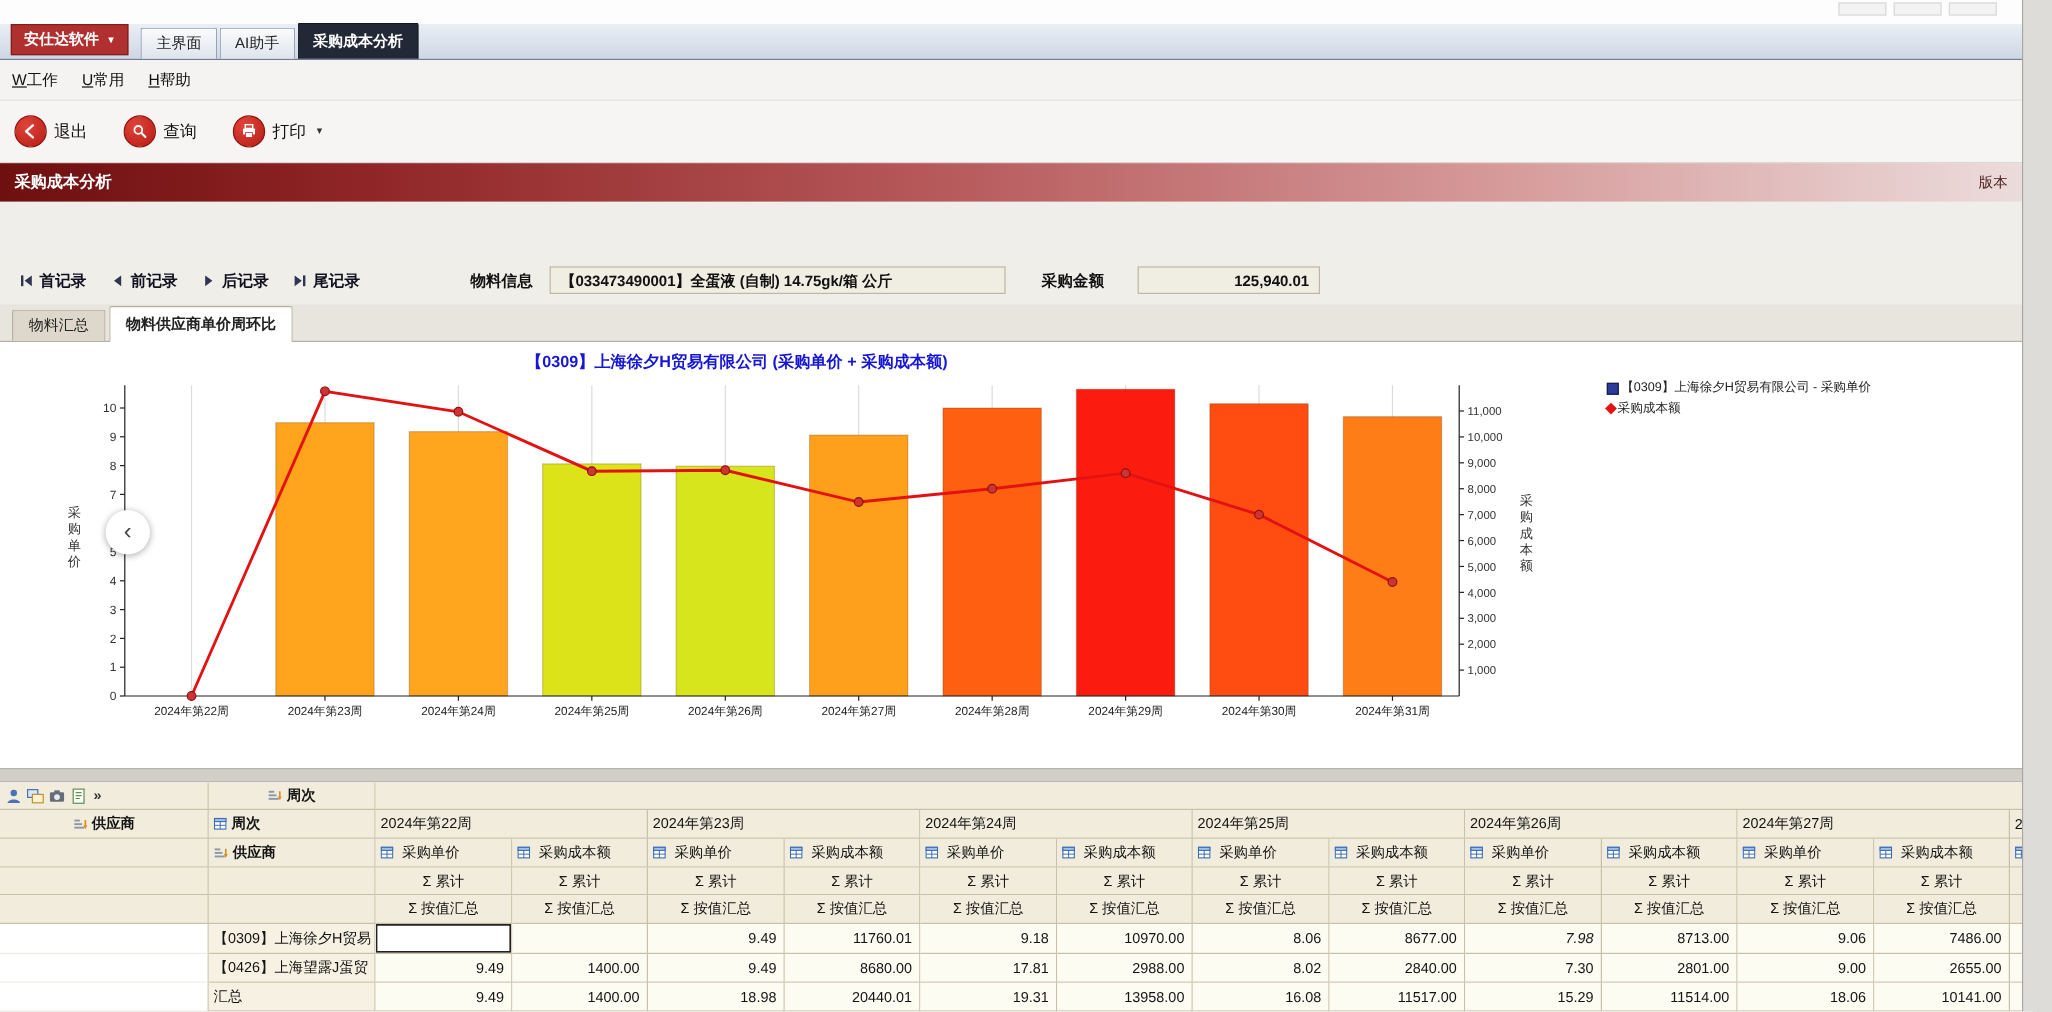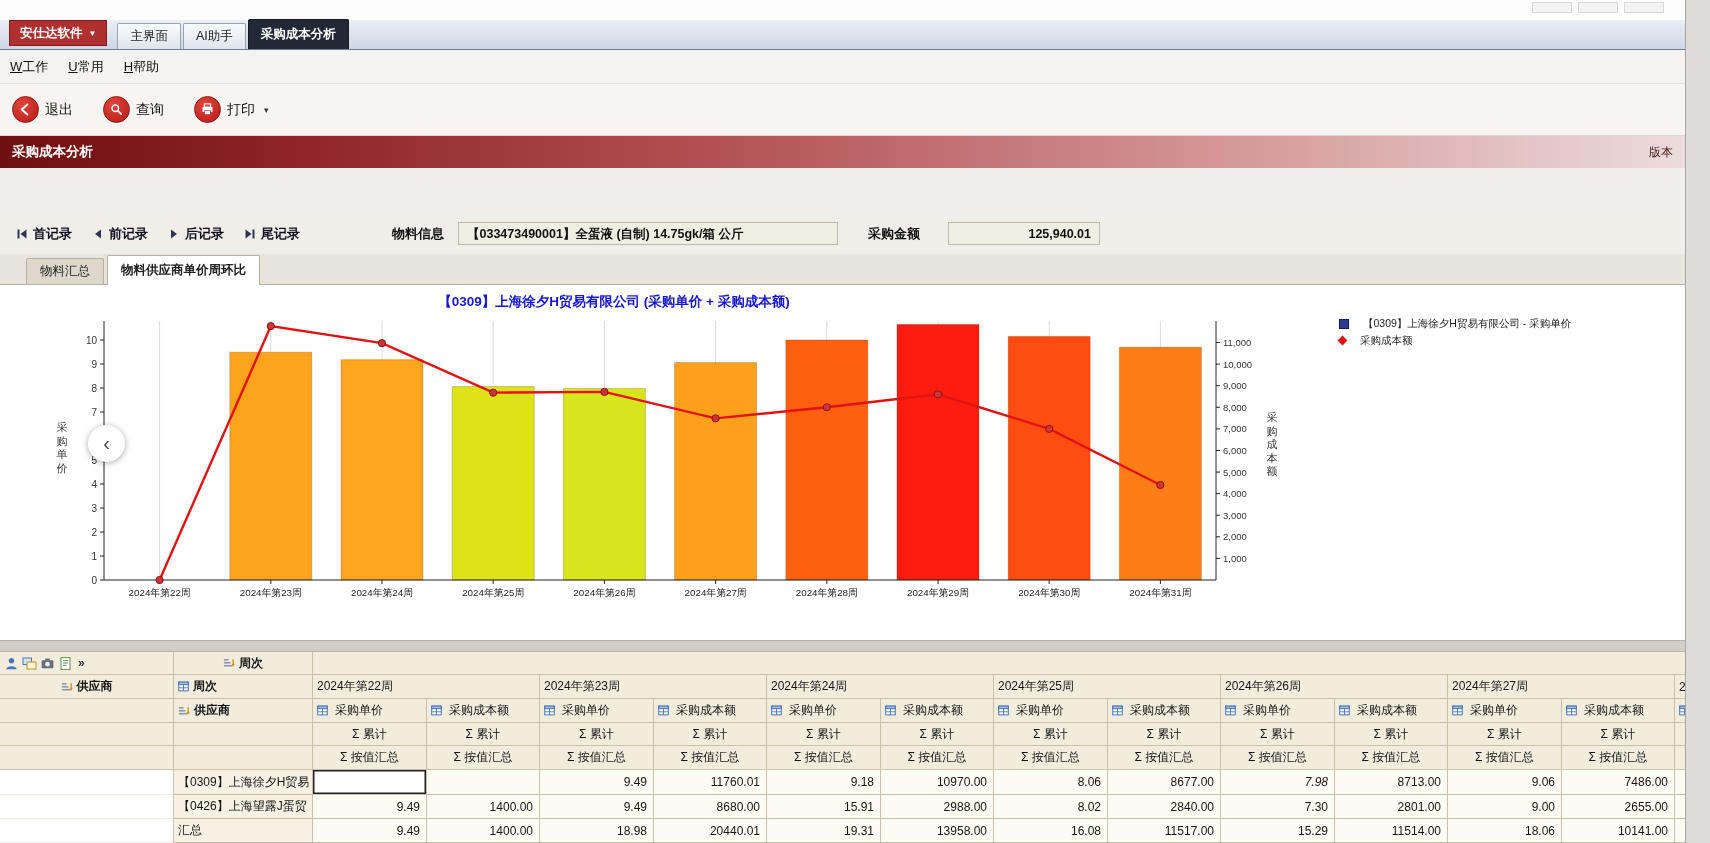--- a/index.html
+++ b/index.html
@@ -46,31 +46,31 @@
   .recbtn{display:flex;align-items:center;gap:5px;padding:5px 10px;font-size:13px;font-weight:600;color:#101020;cursor:default;}
   .recbtn svg{display:block;}
   .rb-label{position:absolute;top:50%;transform:translateY(-50%);font-weight:700;font-size:13px;}
   .rb-label-mat{left:392px;}
   .rb-label-amt{left:868px;}
   .rb-field{position:absolute;top:8px;height:23px;line-height:23px;background:#f0ede2;border:1px solid #bcb7a6;padding:0 8px;font-weight:700;font-size:12.5px;box-sizing:border-box;white-space:nowrap;overflow:hidden;}
   .rb-field-mat{left:458px;width:380px;}
   .rb-field-amt{left:948px;width:152px;text-align:right;}
 
   
-  .subtabs{position:absolute;left:0;top:254px;width:100%;height:31px;background:#e8e5de;border-bottom:1px solid #b6b0a0;display:flex;align-items:flex-end;padding-left:26px;box-sizing:border-box;}
+  .subtabs{position:absolute;left:0;top:254px;width:100%;height:31px;background:#e8e5de;border-bottom:1px solid #b6b0a0;display:flex;align-items:flex-end;padding-left:10px;box-sizing:border-box;}
   .stab{height:25px;line-height:25px;padding:0 13px;background:#ddd8cb;border:1px solid #b6b0a0;border-bottom:none;margin-right:3px;font-size:12.5px;color:#222;border-radius:2px 2px 0 0;cursor:default;}
   .stab.active{background:#fff;font-weight:700;height:29px;line-height:29px;margin-bottom:-1px;position:relative;z-index:3;}
 
   
   .chart-panel{position:absolute;left:0;top:285px;width:1685px;height:355px;background:#fff;overflow:hidden;}
   .chart-title{position:absolute;left:104px;width:1020px;top:8px;text-align:center;color:#1616d6;font-weight:bold;font-size:13.5px;z-index:2;}
   #chart-svg{position:absolute;left:0;top:0;}
   #chart-svg text{font-family:"Liberation Sans","DejaVu Sans",sans-serif;}
   .legend{position:absolute;left:1339px;top:32px;font-size:10.5px;color:#222;z-index:2;}
-  .lgrow{display:flex;align-items:center;gap:14px;margin-bottom:4px;line-height:13px;}
+  .lgrow{display:flex;align-items:center;gap:2px;margin-bottom:4px;line-height:13px;}
   .lg-square{width:8px;height:8px;border:1px solid #141e52;flex:none;}
   .lg-diamond{width:7px;height:7px;transform:rotate(45deg);flex:none;}
   .back-circle{position:absolute;left:88px;top:140px;width:37px;height:37px;border-radius:50%;background:#fff;box-shadow:0 1px 6px rgba(0,0,0,.35);display:flex;align-items:center;justify-content:center;font-size:20px;color:#444;z-index:5;cursor:pointer;}
 
   
   .splitter{position:absolute;left:0;top:640px;width:100%;height:12px;background:#d2cfc8;border-top:1px solid #b5b2aa;border-bottom:1px solid #b5b2aa;box-sizing:border-box;}
 
   
   .grid{position:absolute;left:0;top:652px;width:1685px;height:191px;background:#fff;font-size:12px;overflow:hidden;}
   .grow{display:flex;flex-wrap:nowrap;}
@@ -611,21 +611,21 @@
           <div class="cell data num" style="width: 113px;">7486.00</div>
           <div class="cell data num" style="width: 114px;"></div>
         </div>
         <div class="grow" style="height: 24px;">
           <div class="cell blank" style="width: 174px;"></div>
           <div class="cell lab" style="width: 139px;">【0426】上海望露J蛋贸</div>
           <div class="cell data num" style="width: 114px;">9.49</div>
           <div class="cell data num" style="width: 113px;">1400.00</div>
           <div class="cell data num" style="width: 114px;">9.49</div>
           <div class="cell data num" style="width: 113px;">8680.00</div>
-          <div class="cell data num" style="width: 114px;">15.91</div>
+          <div class="cell data num" style="width: 114px;">17.81</div>
           <div class="cell data num" style="width: 113px;">2988.00</div>
           <div class="cell data num" style="width: 114px;">8.02</div>
           <div class="cell data num" style="width: 113px;">2840.00</div>
           <div class="cell data num" style="width: 114px;">7.30</div>
           <div class="cell data num" style="width: 113px;">2801.00</div>
           <div class="cell data num" style="width: 114px;">9.00</div>
           <div class="cell data num" style="width: 113px;">2655.00</div>
           <div class="cell data num" style="width: 114px;"></div>
         </div>
         <div class="grow" style="height: 24px;">

